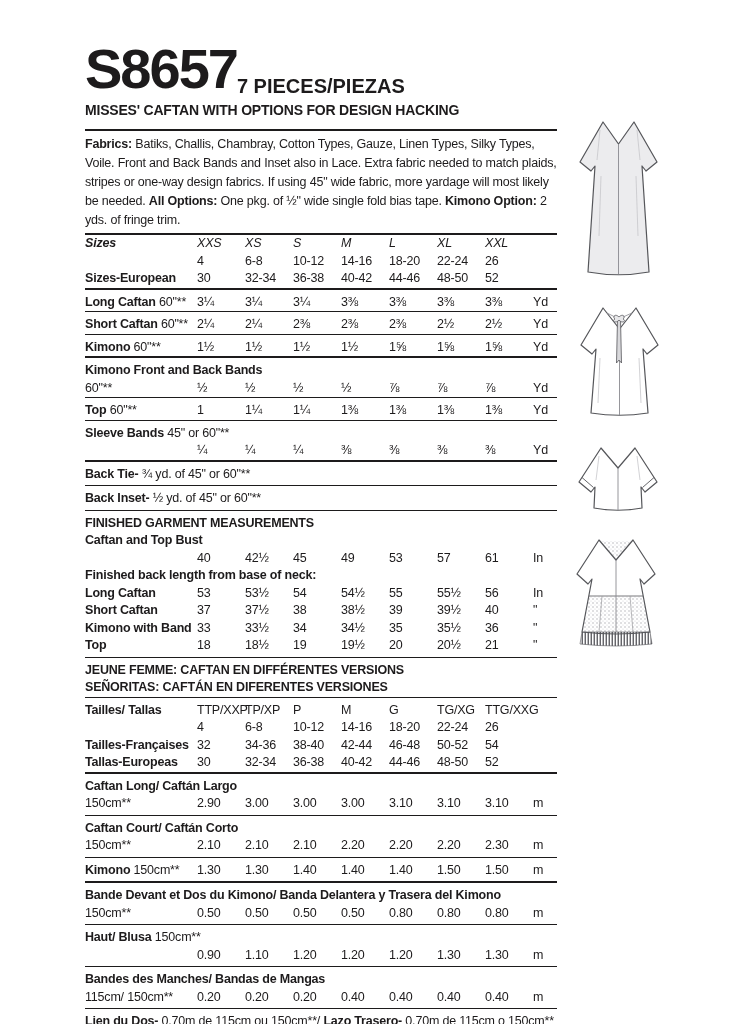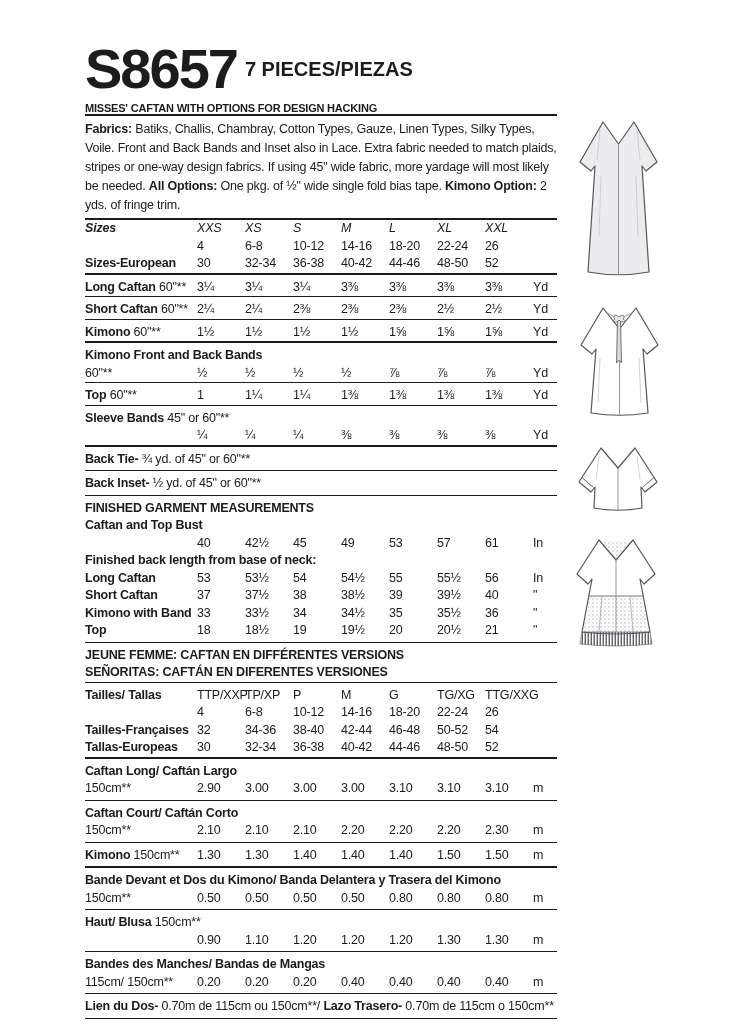--- a/index.html
+++ b/index.html
@@ -2,24 +2,24 @@
 <html><head>
 <meta charset="utf-8">
 <style>
   html,body{margin:0;padding:0;background:#fff;}
   .sheet{
     position:relative;width:745px;height:1024px;background:#ffffff;
     font-family:"Liberation Sans", sans-serif;color:#1d1b1c;overflow:hidden;
     letter-spacing:-0.2px;
   }
   .content{position:absolute;left:85px;top:40px;width:472px;}
-  .patline{display:flex;align-items:center;gap:8px;}
+  .patline{display:flex;align-items:flex-end;gap:0;}
   .patnum{font-size:56px;font-weight:700;letter-spacing:-2px;line-height:58px;}
   .pieces{font-size:20px;font-weight:600;letter-spacing:0;}
-  .title{font-size:11px;font-weight:700;margin-top:4px;padding-bottom:0;border-bottom:2px solid #1d1b1c;}
+  .title{font-size:14px;font-weight:700;margin-top:4px;padding-bottom:11px;border-bottom:2px solid #1d1b1c;}
   .fabrics{font-size:12.5px;line-height:19px;margin-top:4px;margin-bottom:3px;}
   b{font-weight:700;}
   
   .mtable{width:472px;}
   .row{display:grid;grid-template-columns:112px repeat(7,48px) 24px;align-items:baseline;
        padding:1px 0 2px;font-size:12.5px;line-height:14.5px;}
   .row .lbl{white-space:nowrap;}
   .row .lbl.wide{grid-column:1/-1;}
   .row .val,.row .unit{white-space:nowrap;}
   .rule1{border-bottom:1.5px solid #1d1b1c;}

